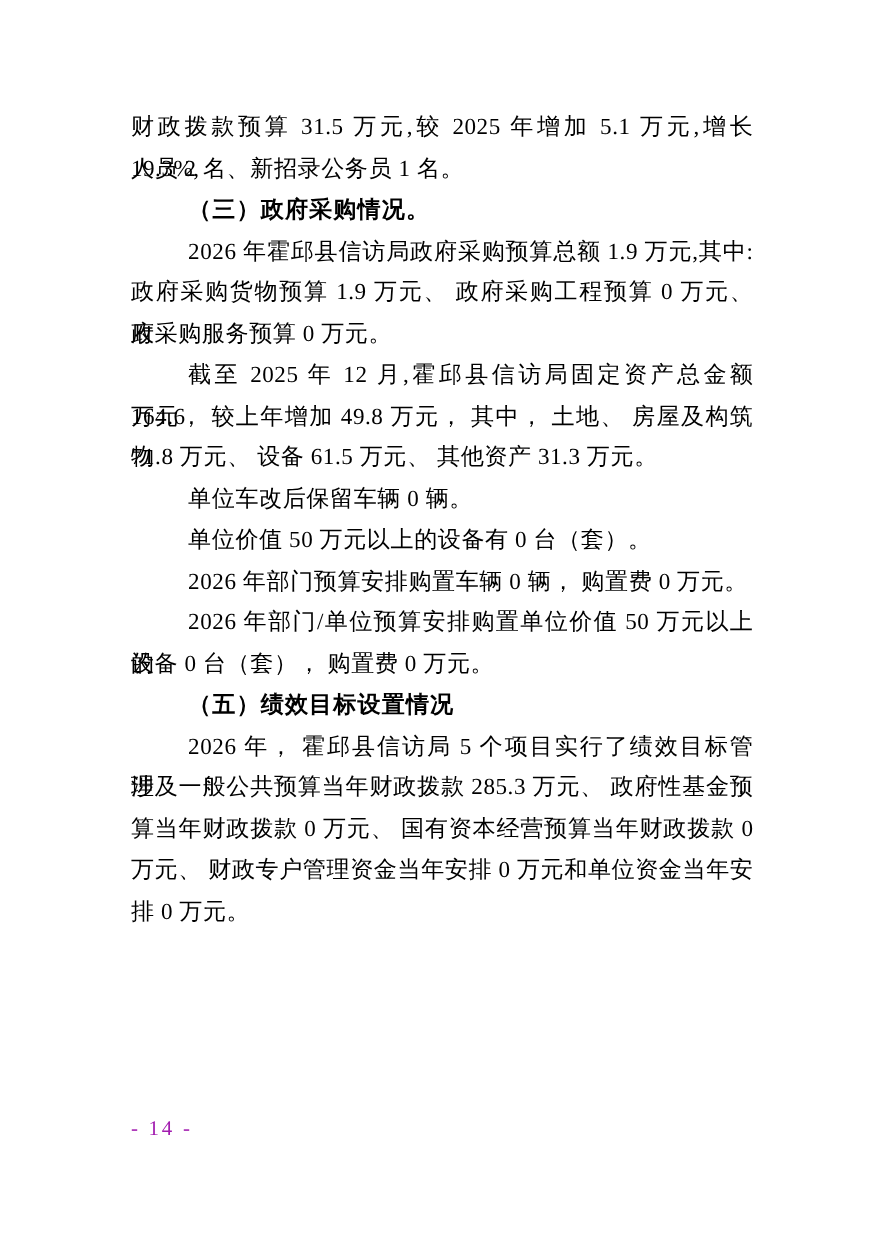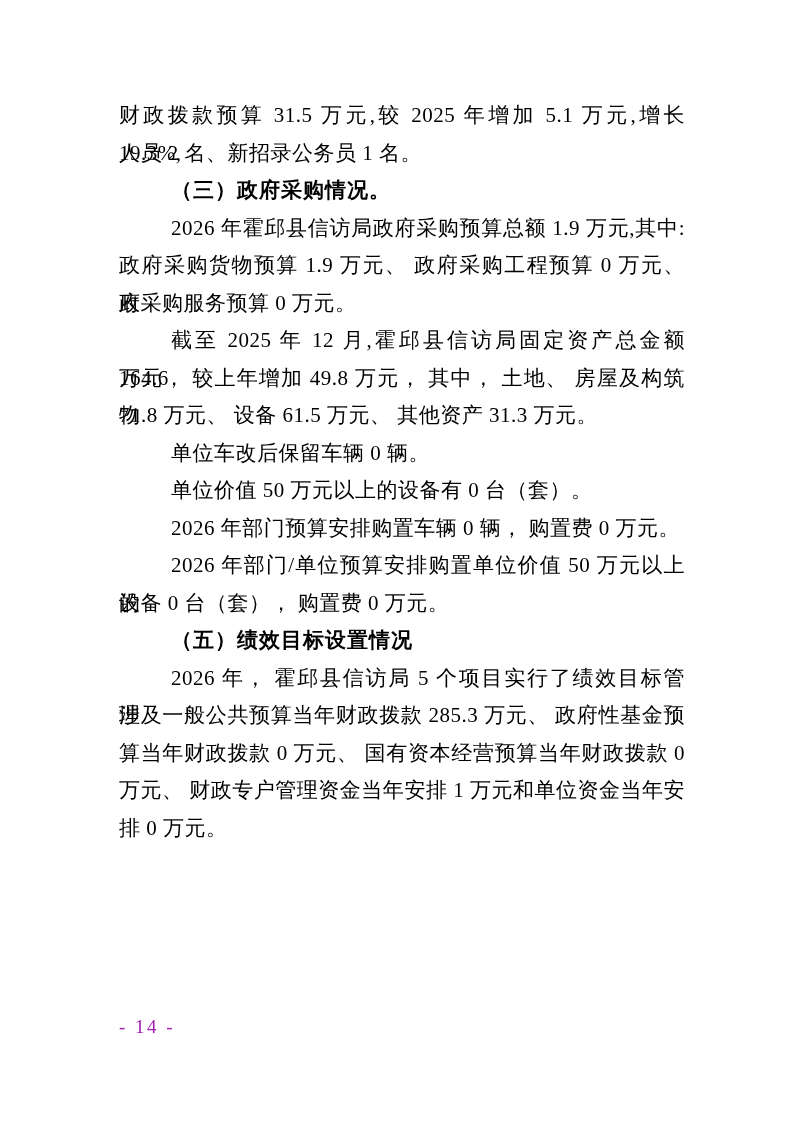--- a/index.html
+++ b/index.html
@@ -71,17 +71,17 @@
       <div class="line">71.8 万元、 设备 61.5 万元、 其他资产 31.3 万元。</div>
       <div class="line indent">单位车改后保留车辆 0 辆。</div>
       <div class="line indent">单位价值 50 万元以上的设备有 0 台（套）。</div>
       <div class="line indent">2026 年部门预算安排购置车辆 0 辆， 购置费 0 万元。</div>
       <div class="line fill indent">2026 年部门/单位预算安排购置单位价值 50 万元以上的</div>
       <div class="line">设备 0 台（套）， 购置费 0 万元。</div>
       <div class="line bold indent">（五）绩效目标设置情况</div>
       <div class="line fill indent">2026 年， 霍邱县信访局 5 个项目实行了绩效目标管理，</div>
       <div class="line fill">涉及一般公共预算当年财政拨款 285.3 万元、 政府性基金预</div>
       <div class="line fill">算当年财政拨款 0 万元、 国有资本经营预算当年财政拨款 0</div>
-      <div class="line fill">万元、 财政专户管理资金当年安排 1 万元和单位资金当年安</div>
+      <div class="line fill">万元、 财政专户管理资金当年安排 0 万元和单位资金当年安</div>
       <div class="line">排 0 万元。</div>
     </div>
   <div class="footer">- 14 -</div>
 </div>
 
 </body></html>

